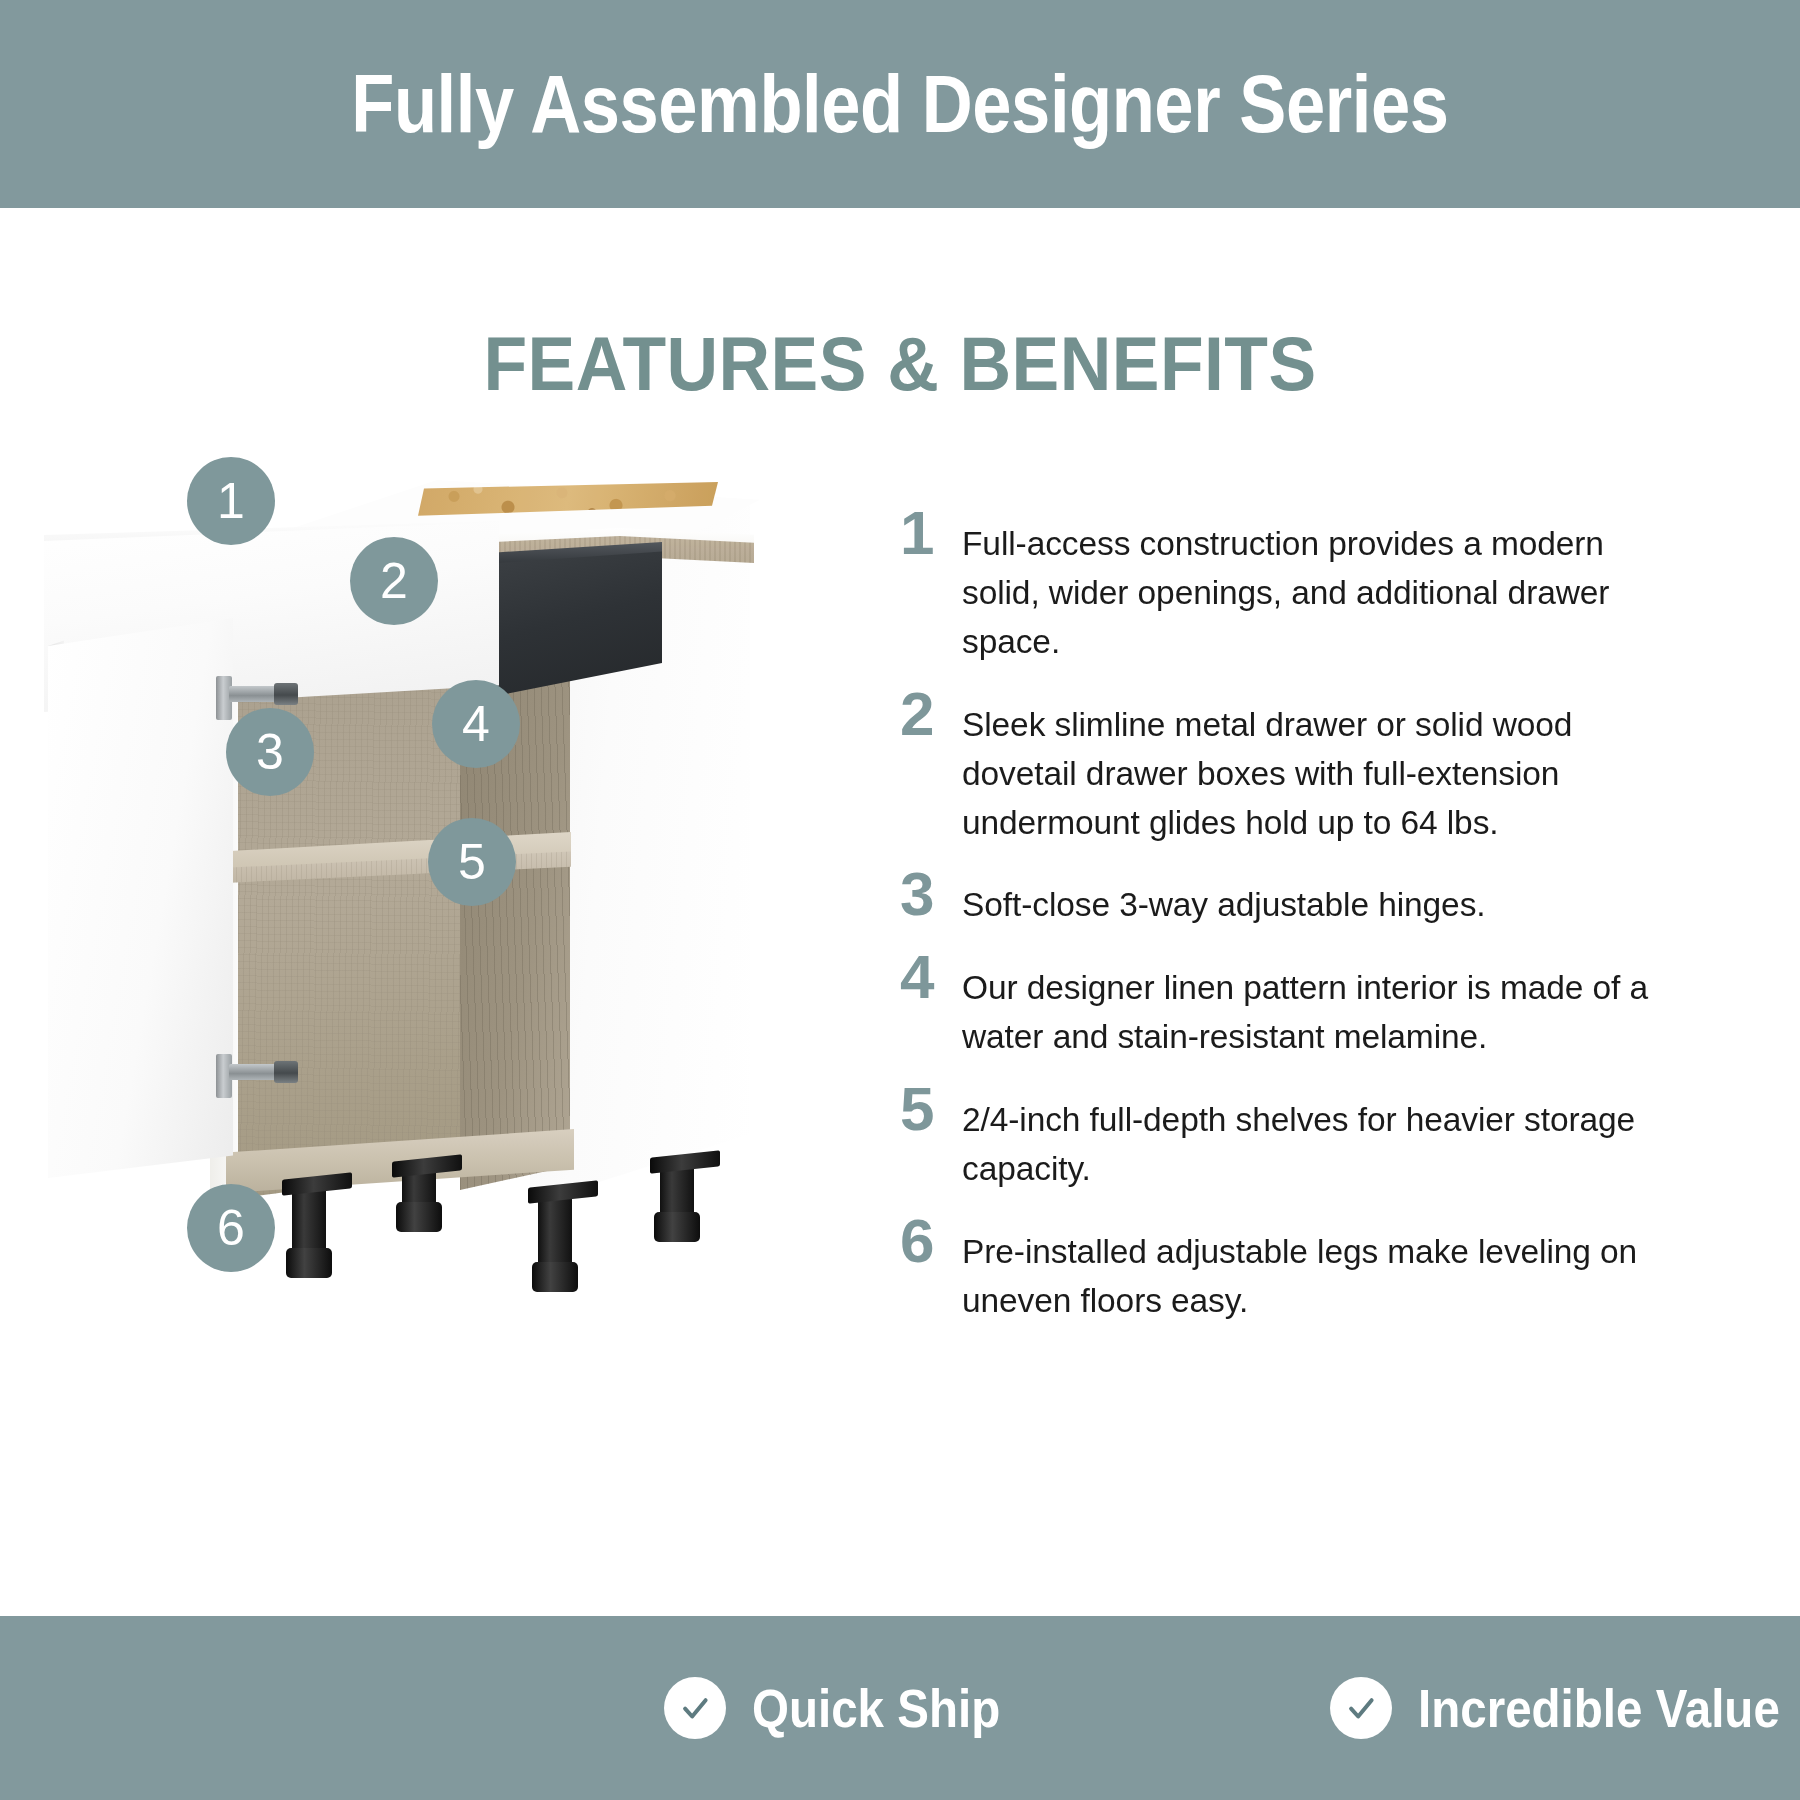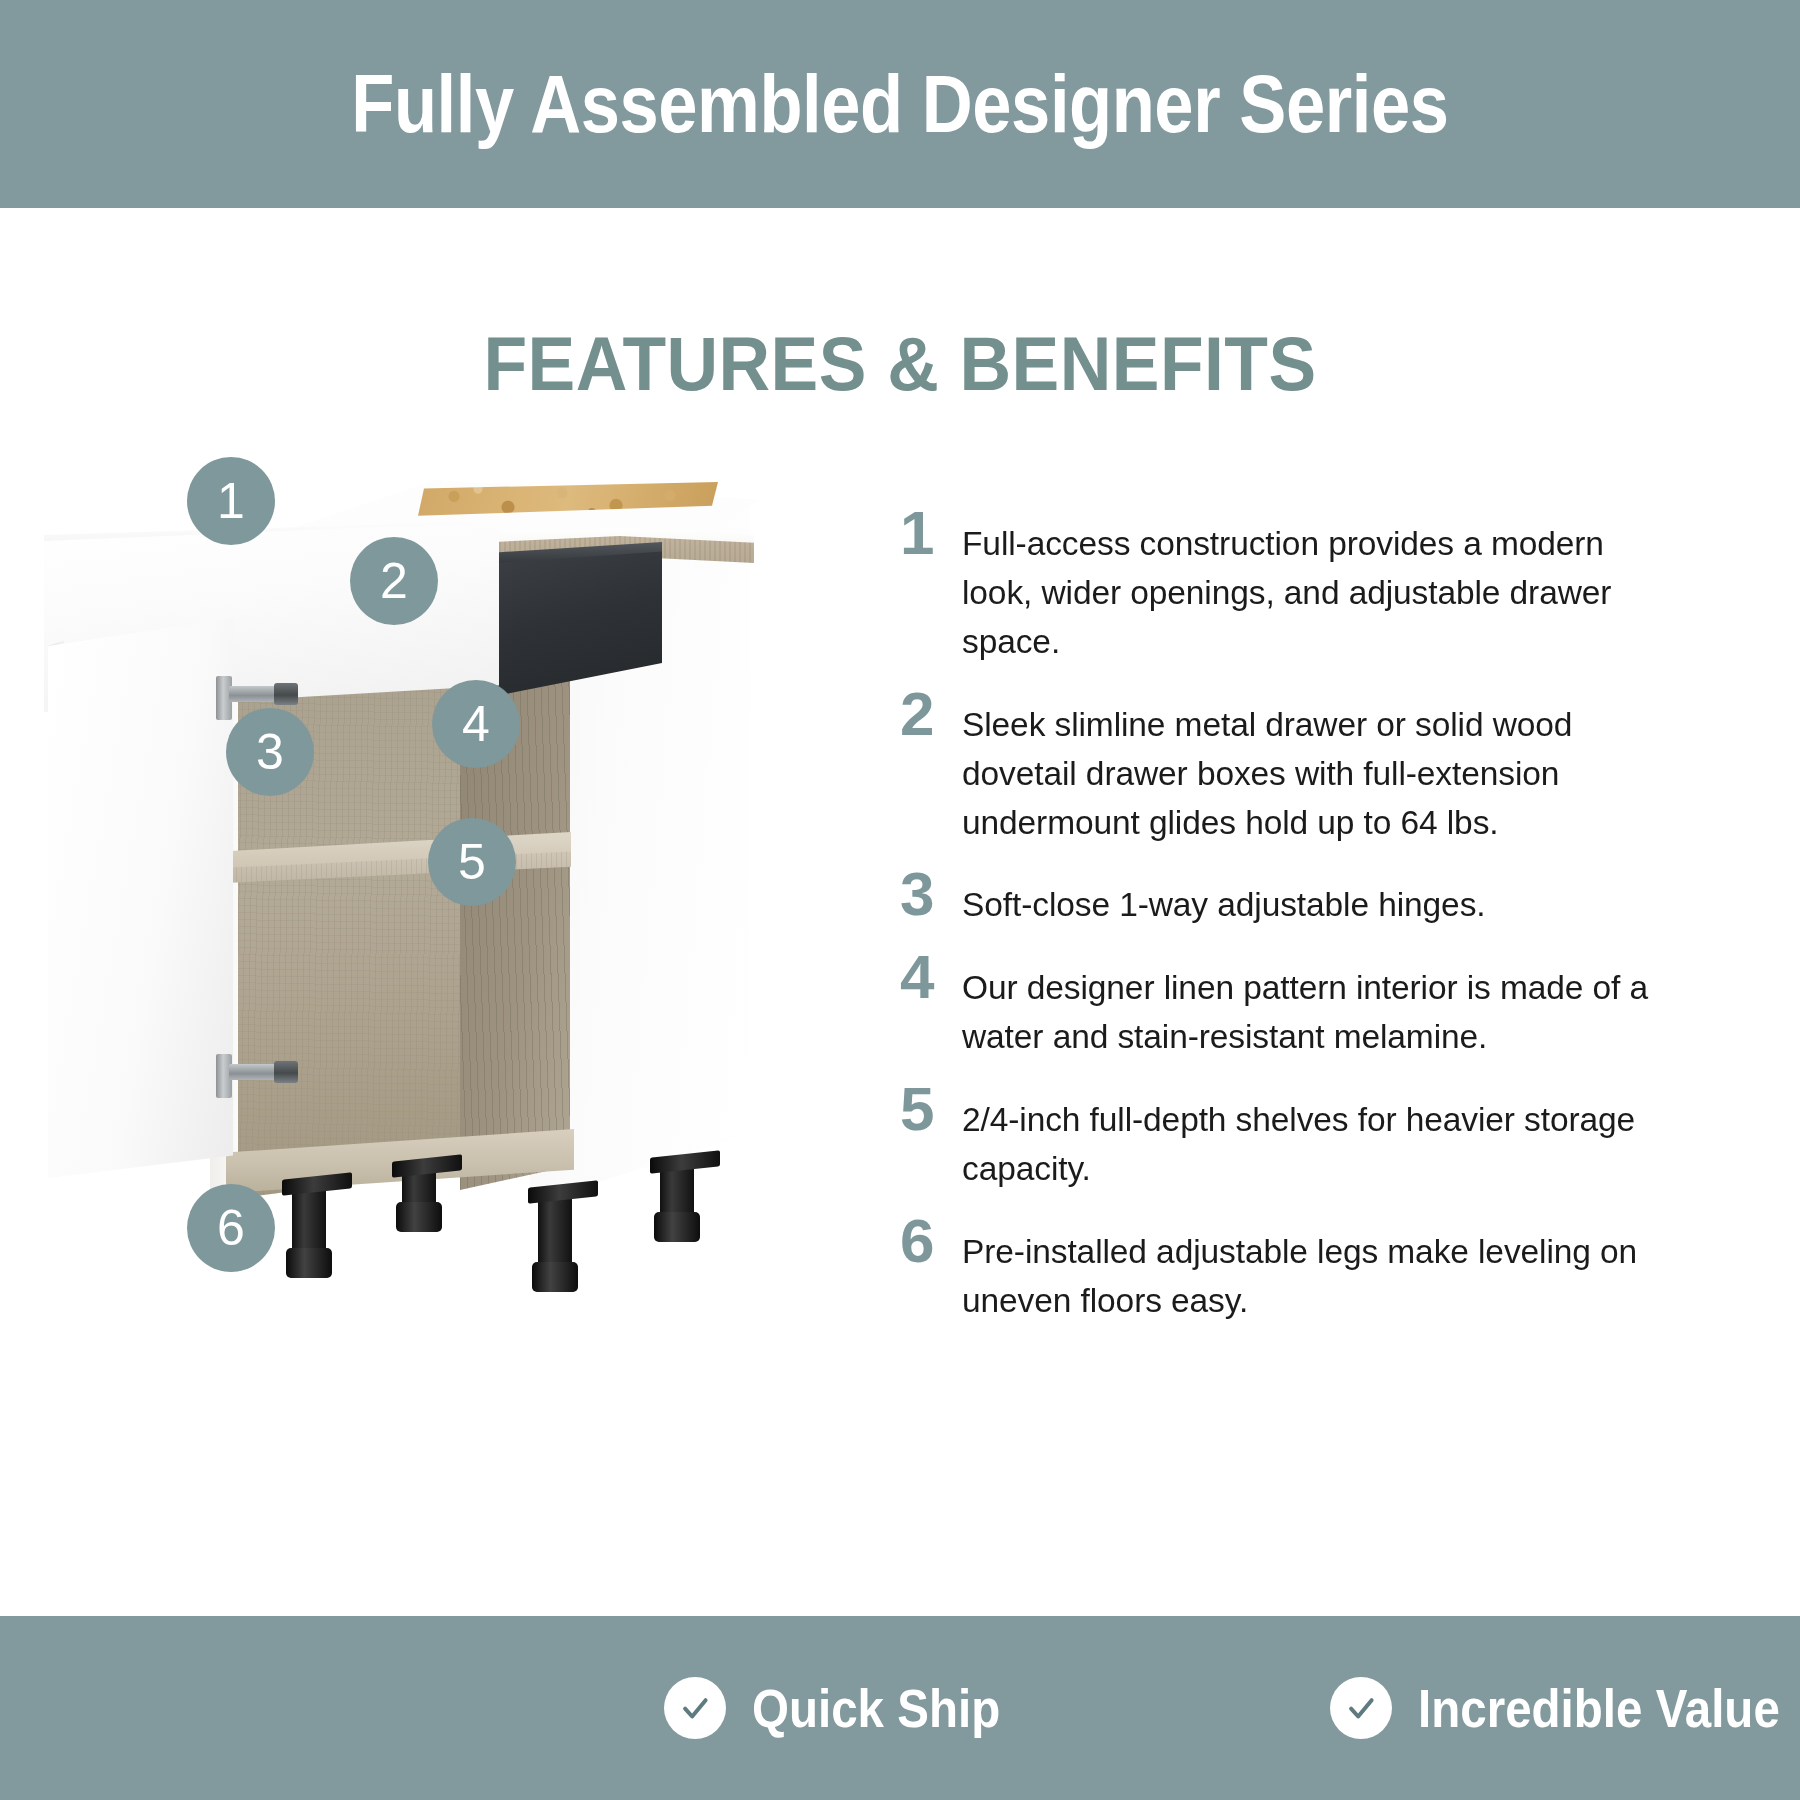--- a/index.html
+++ b/index.html
@@ -444,31 +444,31 @@
     <div class="callout c3">3</div>
     <div class="callout c4">4</div>
     <div class="callout c5">5</div>
     <div class="callout c6">6</div>
   </div>
 
   <div class="feature-list">
 
     <div class="feature-item">
       <div class="feature-num">1</div>
-      <div class="feature-text">Full-access construction provides a modern look, wider openings, and adjustable drawer space.</div>
+      <div class="feature-text">Full-access construction provides a modern solid, wider openings, and additional drawer space.</div>
     </div>
 
     <div class="feature-item">
       <div class="feature-num">2</div>
       <div class="feature-text">Sleek slimline metal drawer or solid wood dovetail drawer boxes with full-extension undermount glides hold up to 64 lbs.</div>
     </div>
 
     <div class="feature-item">
       <div class="feature-num">3</div>
-      <div class="feature-text">Soft-close 1-way adjustable hinges.</div>
+      <div class="feature-text">Soft-close 3-way adjustable hinges.</div>
     </div>
 
     <div class="feature-item">
       <div class="feature-num">4</div>
       <div class="feature-text">Our designer linen pattern interior is made of a water and stain-resistant melamine.</div>
     </div>
 
     <div class="feature-item">
       <div class="feature-num">5</div>
       <div class="feature-text">2/4-inch full-depth shelves for heavier storage capacity.</div>

